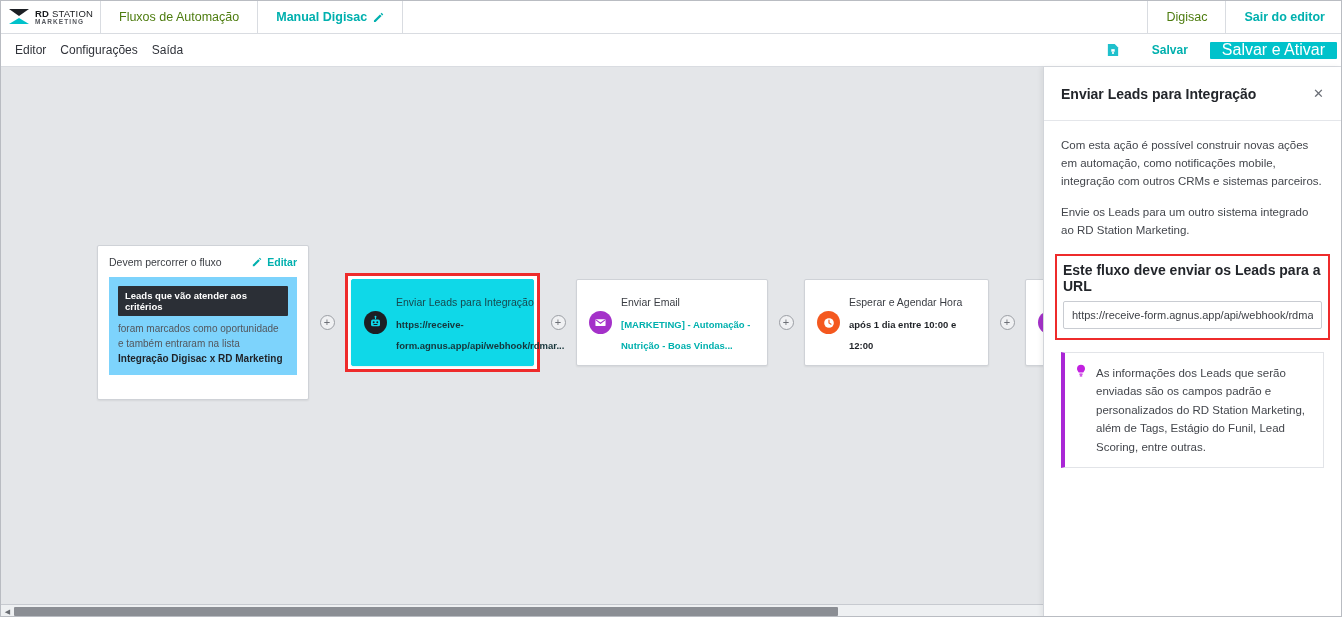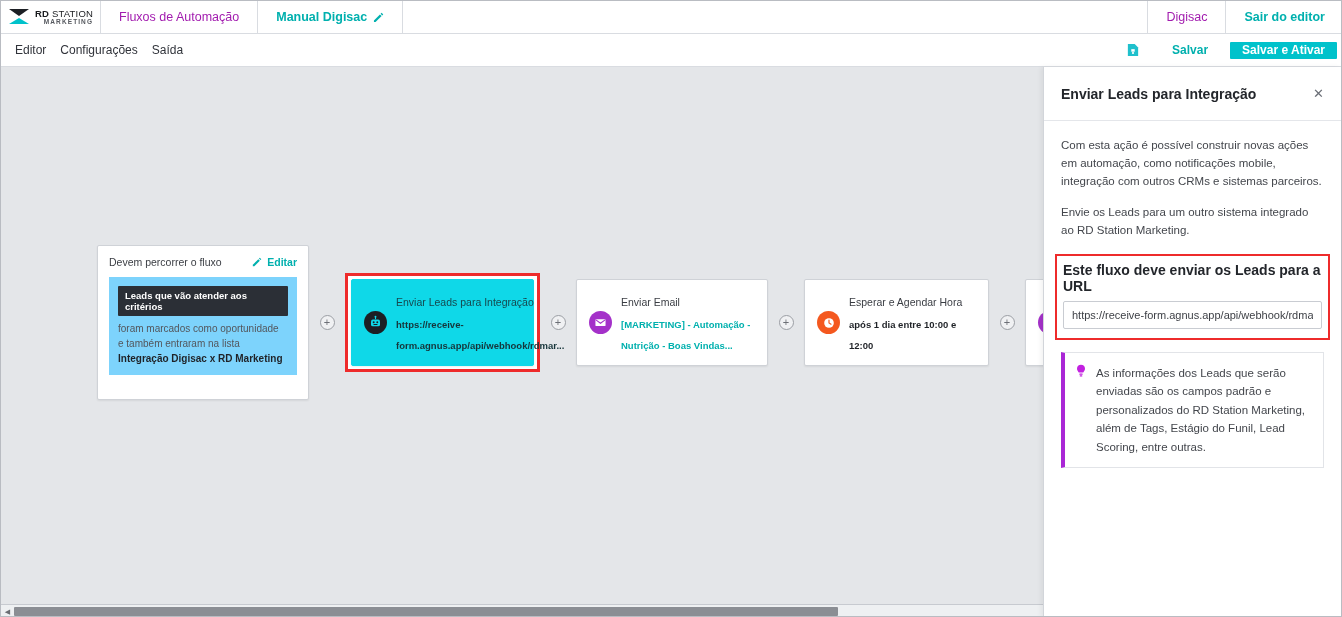--- a/index.html
+++ b/index.html
@@ -20,37 +20,36 @@
   
   .topbar {
     position: absolute; left: 0; top: 0; width: 1342px; height: 33px;
     background: #ffffff;
     border-bottom: 1px solid #d9dce1;
     display: flex; align-items: stretch;
   }
   .logo-cell {
     width: 100px; display: flex; align-items: center; justify-content: center;
     border-right: 1px solid #d9dce1;
-    text-align: right;
   }
   .logo-wrap { display: flex; align-items: center; gap: 5px; }
   .logo-mark { width: 22px; height: 18px; }
   .logo-text { line-height: 1; }
   .logo-text .l1 {
     font-size: 9.5px; font-weight: bold; color: #1a1c1f; letter-spacing: .2px;
     display: block;
   }
   .logo-text .l1 .thin { font-weight: normal; }
   .logo-text .l2 {
     font-size: 6.5px; font-weight: bold; color: #55585e; letter-spacing: 1.1px;
     display: block; margin-top: 1px;
   }
   .tb-item {
     display: flex; align-items: center; padding: 0 18px;
-    font-size: 12.5px; color: #a21caf;
+    font-size: 12.5px; color: #4d7c0f;
     border-right: 1px solid #d9dce1;
     white-space: nowrap;
   }
   .tb-item.teal { color: #00b0ae; font-weight: bold; gap: 6px; }
   .tb-spacer { flex: 1; border-right: 1px solid #d9dce1; }
   .pencil { width: 11px; height: 11px; display: inline-block; }
 
   
   .subbar {
     position: absolute; left: 0; top: 33px; width: 1342px; height: 33px;
@@ -64,21 +63,21 @@
   }
   .save-icon-btn {
     display: flex; align-items: center; justify-content: center;
     width: 34px; height: 100%;
   }
   .save-link {
     font-size: 12px; font-weight: bold; color: #00b0ae;
     padding: 0 22px;
   }
   .btn-primary {
-    background: #00c2cb; color: #ffffff; font-size: 12px; font-weight: bold;
+    background: #00c2cb; color: #ffffff; font-size: 16px; font-weight: normal;
     height: 17px; display: flex; align-items: center; padding: 0 12px;
     margin-right: 6px; border-radius: 1px;
   }
 
   
   .canvas {
     position: absolute; left: 0; top: 66px; width: 1342px; height: 551px;
     background: #e4e6e9;
     overflow: hidden;
   }

